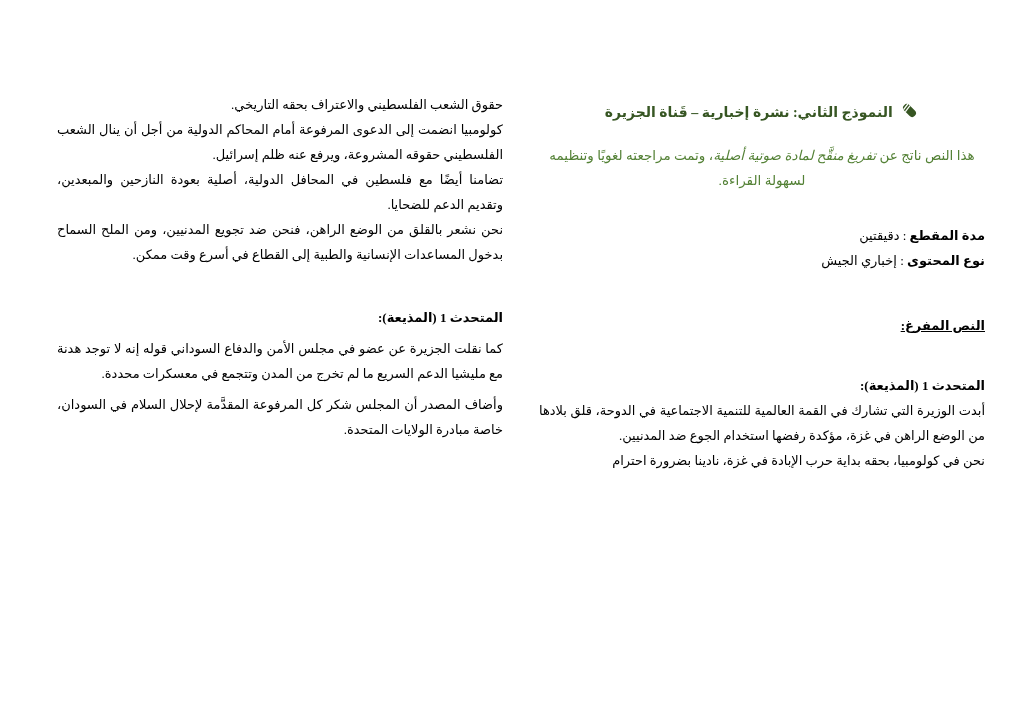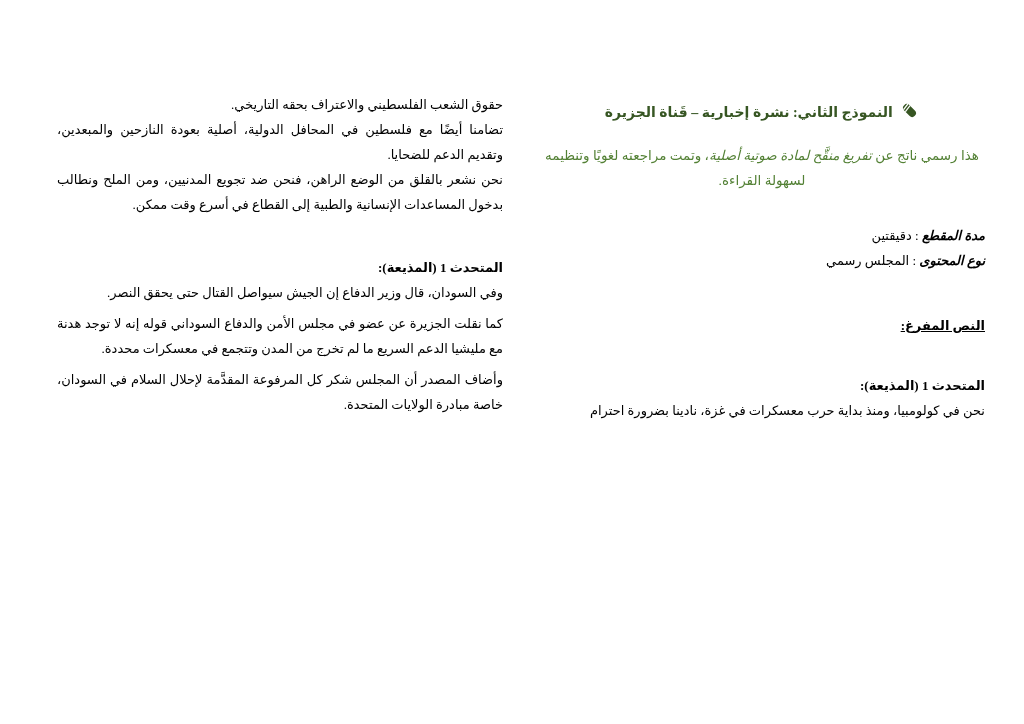--- a/index.html
+++ b/index.html
@@ -12,21 +12,21 @@
     box-sizing:border-box;
     padding:92px 39px 30px 57px;
     display:flex;
     gap:36px;
     font-family:"Liberation Serif","DejaVu Sans",serif;
     color:#000;
     overflow:hidden;
   }
   .col{flex:1 1 0;min-width:0;}
   .col p{margin:0;font-size:13px;line-height:25px;text-align:justify;text-justify:inter-word;}
-  .bold{font-weight:700;font-style:italic;}
+  .bold{font-weight:700;}
   .doc-title{
     margin:8px 0 14px 0;
     font-size:14px;
     font-weight:700;
     color:#375623;
     text-align:center;
     line-height:26px;
   }
   .doc-title .mic-icon{display:inline-block;vertical-align:-3px;margin-left:4px;}
   .doc-subtitle{
@@ -57,40 +57,41 @@
           <g transform="rotate(-45 12 12)">
             <rect x="7.2" y="2.5" width="9.6" height="19" rx="4.8" fill="#375623"></rect>
             <rect x="7.2" y="6.2" width="9.6" height="1.6" fill="#ffffff" transform="skewY(-8)"></rect>
             <rect x="7.2" y="9.6" width="9.6" height="1.6" fill="#ffffff" transform="skewY(-8)"></rect>
           </g>
         </svg>
       </span>
       <span>النموذج الثاني: نشرة إخبارية – قَناة الجزيرة</span>
     </h1>
 
-    <p class="doc-subtitle"><span>هذا رسمي ناتج عن </span><span class="it">تفريغ منقَّح لمادة صوتية أصلية</span><span>، وتمت مراجعته لغويًا وتنظيمه لسهولة القراءة.</span></p>
+    <p class="doc-subtitle"><span>هذا النص ناتج عن </span><span class="it">تفريغ منقَّح لمادة صوتية أصلية</span><span>، وتمت مراجعته لغويًا وتنظيمه لسهولة القراءة.</span></p>
 
     <p class="meta-line"><span class="bold">مدة المقطع</span><span> : </span><span>دقيقتين</span></p>
 
-    <p class="meta-line"><span class="bold">نوع المحتوى</span><span> : </span><span>المجلس رسمي</span></p>
+    <p class="meta-line"><span class="bold">نوع المحتوى</span><span> : </span><span>إخباري الجيش</span></p>
 
     <p class="transcript-heading">النص المفرغ:</p>
 
     <p class="speaker-heading gap-lg">المتحدث 1 (المذيعة):</p>
+    <p>أبدت الوزيرة التي تشارك في القمة العالمية للتنمية الاجتماعية في الدوحة، قلق بلادها من الوضع الراهن في غزة، مؤكدة رفضها استخدام الجوع ضد المدنيين.</p>
 
-    <p>نحن في كولومبيا، ومنذ بداية حرب معسكرات في غزة، نادينا بضرورة احترام</p>
+    <p>نحن في كولومبيا، بحقه بداية حرب الإبادة في غزة، نادينا بضرورة احترام</p>
 
   </div>
 
   <div class="col">
 
     <p>حقوق الشعب الفلسطيني والاعتراف بحقه التاريخي.</p>
+    <p>كولومبيا انضمت إلى الدعوى المرفوعة أمام المحاكم الدولية من أجل أن ينال الشعب الفلسطيني حقوقه المشروعة، ويرفع عنه ظلم إسرائيل.</p>
     <p>تضامنا أيضًا مع فلسطين في المحافل الدولية، أصلية بعودة النازحين والمبعدين، وتقديم الدعم للضحايا.</p>
-    <p>نحن نشعر بالقلق من الوضع الراهن، فنحن ضد تجويع المدنيين، ومن الملح ونطالب بدخول المساعدات الإنسانية والطبية إلى القطاع في أسرع وقت ممكن.</p>
+    <p>نحن نشعر بالقلق من الوضع الراهن، فنحن ضد تجويع المدنيين، ومن الملح السماح بدخول المساعدات الإنسانية والطبية إلى القطاع في أسرع وقت ممكن.</p>
 
     <p class="speaker-heading gap-left">المتحدث 1 (المذيعة):</p>
-    <p>وفي السودان، قال وزير الدفاع إن الجيش سيواصل القتال حتى يحقق النصر.</p>
     <p class="para-gap">كما نقلت الجزيرة عن عضو في مجلس الأمن والدفاع السوداني قوله إنه لا توجد هدنة مع مليشيا الدعم السريع ما لم تخرج من المدن وتتجمع في معسكرات محددة.</p>
     <p class="para-gap">وأضاف المصدر أن المجلس شكر كل المرفوعة المقدَّمة لإحلال السلام في السودان، خاصة مبادرة الولايات المتحدة.</p>
 
   </div>
 
 </div>
 
 </body></html>

